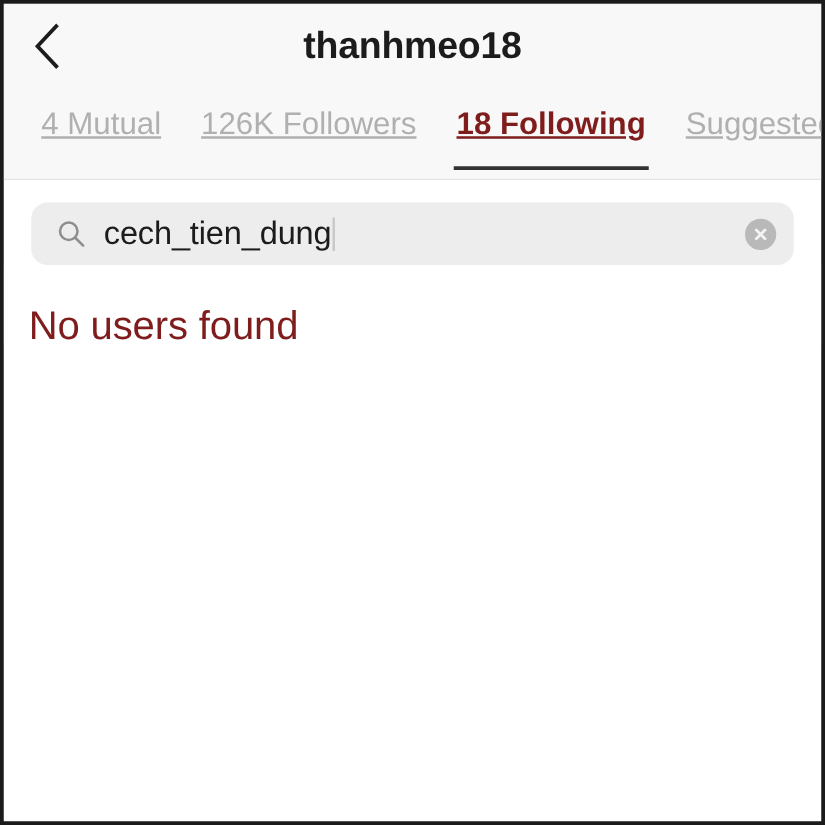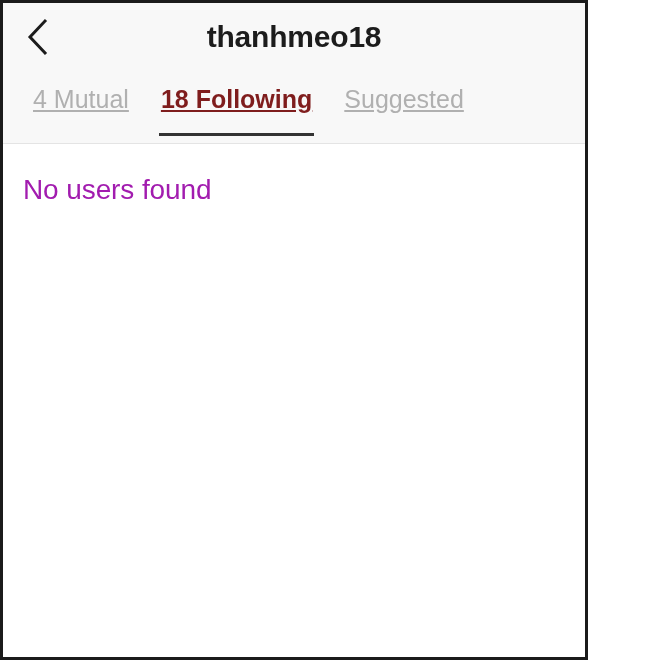--- a/index.html
+++ b/index.html
@@ -4,21 +4,21 @@
 <style>
   html, body {
     margin: 0;
     padding: 0;
     background: #ffffff;
   }
   * { box-sizing: border-box; }
 
   .screen {
     position: relative;
-    width: 588px;
+    width: 660px;
     height: 660px;
     background: #ffffff;
     border: 3px solid #1b1b1b;
     font-family: "Liberation Sans", sans-serif;
     overflow: hidden;
   }
 
   
   .header {
     background: #f8f8f8;
@@ -151,22 +151,22 @@
     margin-left: 10px;
   }
   .clear-button svg { display: block; }
 
   
   .results {
     padding: 32px 22px 0 20px;
     background: #ffffff;
   }
   .empty-state {
-    font-size: 28px;
-    color: #a21caf;
+    font-size: 32px;
+    color: #7f1d1d;
     line-height: 1;
     user-select: none;
     letter-spacing: -0.1px;
   }
 </style>
 </head>
 <body>
 
 <div class="screen">
 
@@ -178,24 +178,42 @@
           <svg width="26" height="40" viewBox="0 0 26 40" aria-hidden="true">
             <polyline points="20,4 5,20 20,36" fill="none" stroke="#1c1c1c" stroke-width="3" stroke-linecap="square" stroke-linejoin="miter"></polyline>
           </svg>
         </span>
       </div>
       <h1 class="page-title">thanhmeo18</h1>
     </div>
 
     <div class="tabbar">
       <div class="tab">4 Mutual</div>
+      <div class="tab">126K Followers</div>
       <div class="tab active">18 Following</div>
       <div class="tab">Suggested</div>
     </div>
 
   </div>
 
+  <div class="search-wrap">
+    <div class="search-field">
+      <span class="search-icon">
+        <svg width="24" height="24" viewBox="0 0 24 24" aria-hidden="true">
+          <circle cx="10" cy="10" r="7" fill="none" stroke="#8e8e8e" stroke-width="2"></circle>
+          <line x1="15.2" y1="15.2" x2="21.5" y2="21.5" stroke="#8e8e8e" stroke-width="2" stroke-linecap="round"></line>
+        </svg>
+      </span>
+      <span class="search-value"><span>cech_tien_dung</span><span class="caret"></span></span>
+      <span class="clear-button">
+        <svg width="15" height="15" viewBox="0 0 15 15" aria-hidden="true">
+          <line x1="4" y1="4" x2="11" y2="11" stroke="#f3f3f3" stroke-width="2.2" stroke-linecap="round"></line>
+          <line x1="11" y1="4" x2="4" y2="11" stroke="#f3f3f3" stroke-width="2.2" stroke-linecap="round"></line>
+        </svg>
+      </span>
+    </div>
+  </div>
 
   <div class="results">
     <div class="empty-state">No users found</div>
   </div>
 
 </div>
 
 </body></html>

